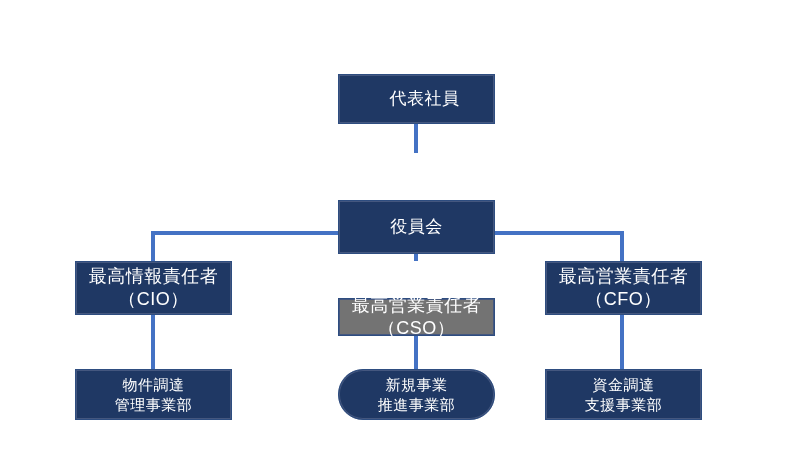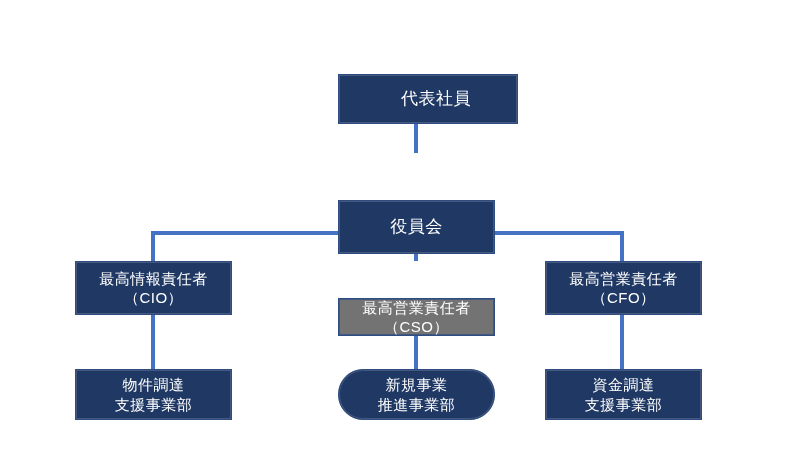--- a/index.html
+++ b/index.html
@@ -34,21 +34,21 @@
     letter-spacing: 0.5px;
     z-index: 3;
   }
   .node-label {
     display: block;
     white-space: pre-line;
     padding: 0 4px;
   }
   .tier-exec .node-label { font-size: 17px; }
   .tier-board .node-label { font-size: 17px; }
-  .tier-c .node-label { font-size: 15px; }
+  .tier-c .node-label { font-size: 18px; }
   .tier-div .node-label { font-size: 15px; }
 
   
   .conn {
     position: absolute;
     background: #4472C4;
     z-index: 1;
   }
   .conn-v { width: 4px; }
   .conn-h { height: 4px; }
@@ -69,21 +69,21 @@
   <div class="conn conn-v" style="left: 414px; top: 231px; height: 30px; background: rgb(68, 114, 196);"></div>
 
   <div class="conn conn-v" style="left: 620px; top: 231px; height: 30px; background: rgb(68, 114, 196);"></div>
 
   <div class="conn conn-v" style="left: 151px; top: 315px; height: 55px; background: rgb(68, 114, 196);"></div>
 
   <div class="conn conn-v" style="left: 414px; top: 315px; height: 55px; background: rgb(68, 114, 196);"></div>
 
   <div class="conn conn-v" style="left: 620px; top: 315px; height: 55px; background: rgb(68, 114, 196);"></div>
 
-  <div class="node tier-exec" style="left: 338px; top: 74px; width: 180px; height: 50px; background: rgb(31, 56, 100); color: rgb(255, 255, 255); padding-left: 16px;">
+  <div class="node tier-exec" style="left: 338px; top: 74px; width: 157px; height: 50px; background: rgb(31, 56, 100); color: rgb(255, 255, 255); padding-left: 16px;">
     <span class="node-label">代表社員</span>
   </div>
 
   <div class="node tier-board" style="left: 338px; top: 153px; width: 157px; height: 54px; background: rgb(31, 56, 100); color: rgb(255, 255, 255); margin-top: 47px;">
     <span class="node-label">役員会</span>
   </div>
 
   <div class="node tier-c" style="left: 75px; top: 261px; width: 157px; height: 54px; background: rgb(31, 56, 100); color: rgb(255, 255, 255);">
     <span class="node-label">最高情報責任者
 （CIO）</span>
@@ -94,21 +94,21 @@
 （CSO）</span>
   </div>
 
   <div class="node tier-c" style="left: 545px; top: 261px; width: 157px; height: 54px; background: rgb(31, 56, 100); color: rgb(255, 255, 255);">
     <span class="node-label">最高営業責任者
 （CFO）</span>
   </div>
 
   <div class="node tier-div" style="left: 75px; top: 369px; width: 157px; height: 51px; background: rgb(31, 56, 100); color: rgb(255, 255, 255);">
     <span class="node-label">物件調達
-支援事業部</span>
+管理事業部</span>
   </div>
 
   <div class="node tier-div" style="left: 338px; top: 369px; width: 157px; height: 51px; background: rgb(31, 56, 100); color: rgb(255, 255, 255); border-radius: 25px;">
     <span class="node-label">新規事業
 推進事業部</span>
   </div>
 
   <div class="node tier-div" style="left: 545px; top: 369px; width: 157px; height: 51px; background: rgb(31, 56, 100); color: rgb(255, 255, 255);">
     <span class="node-label">資金調達
 支援事業部</span>

